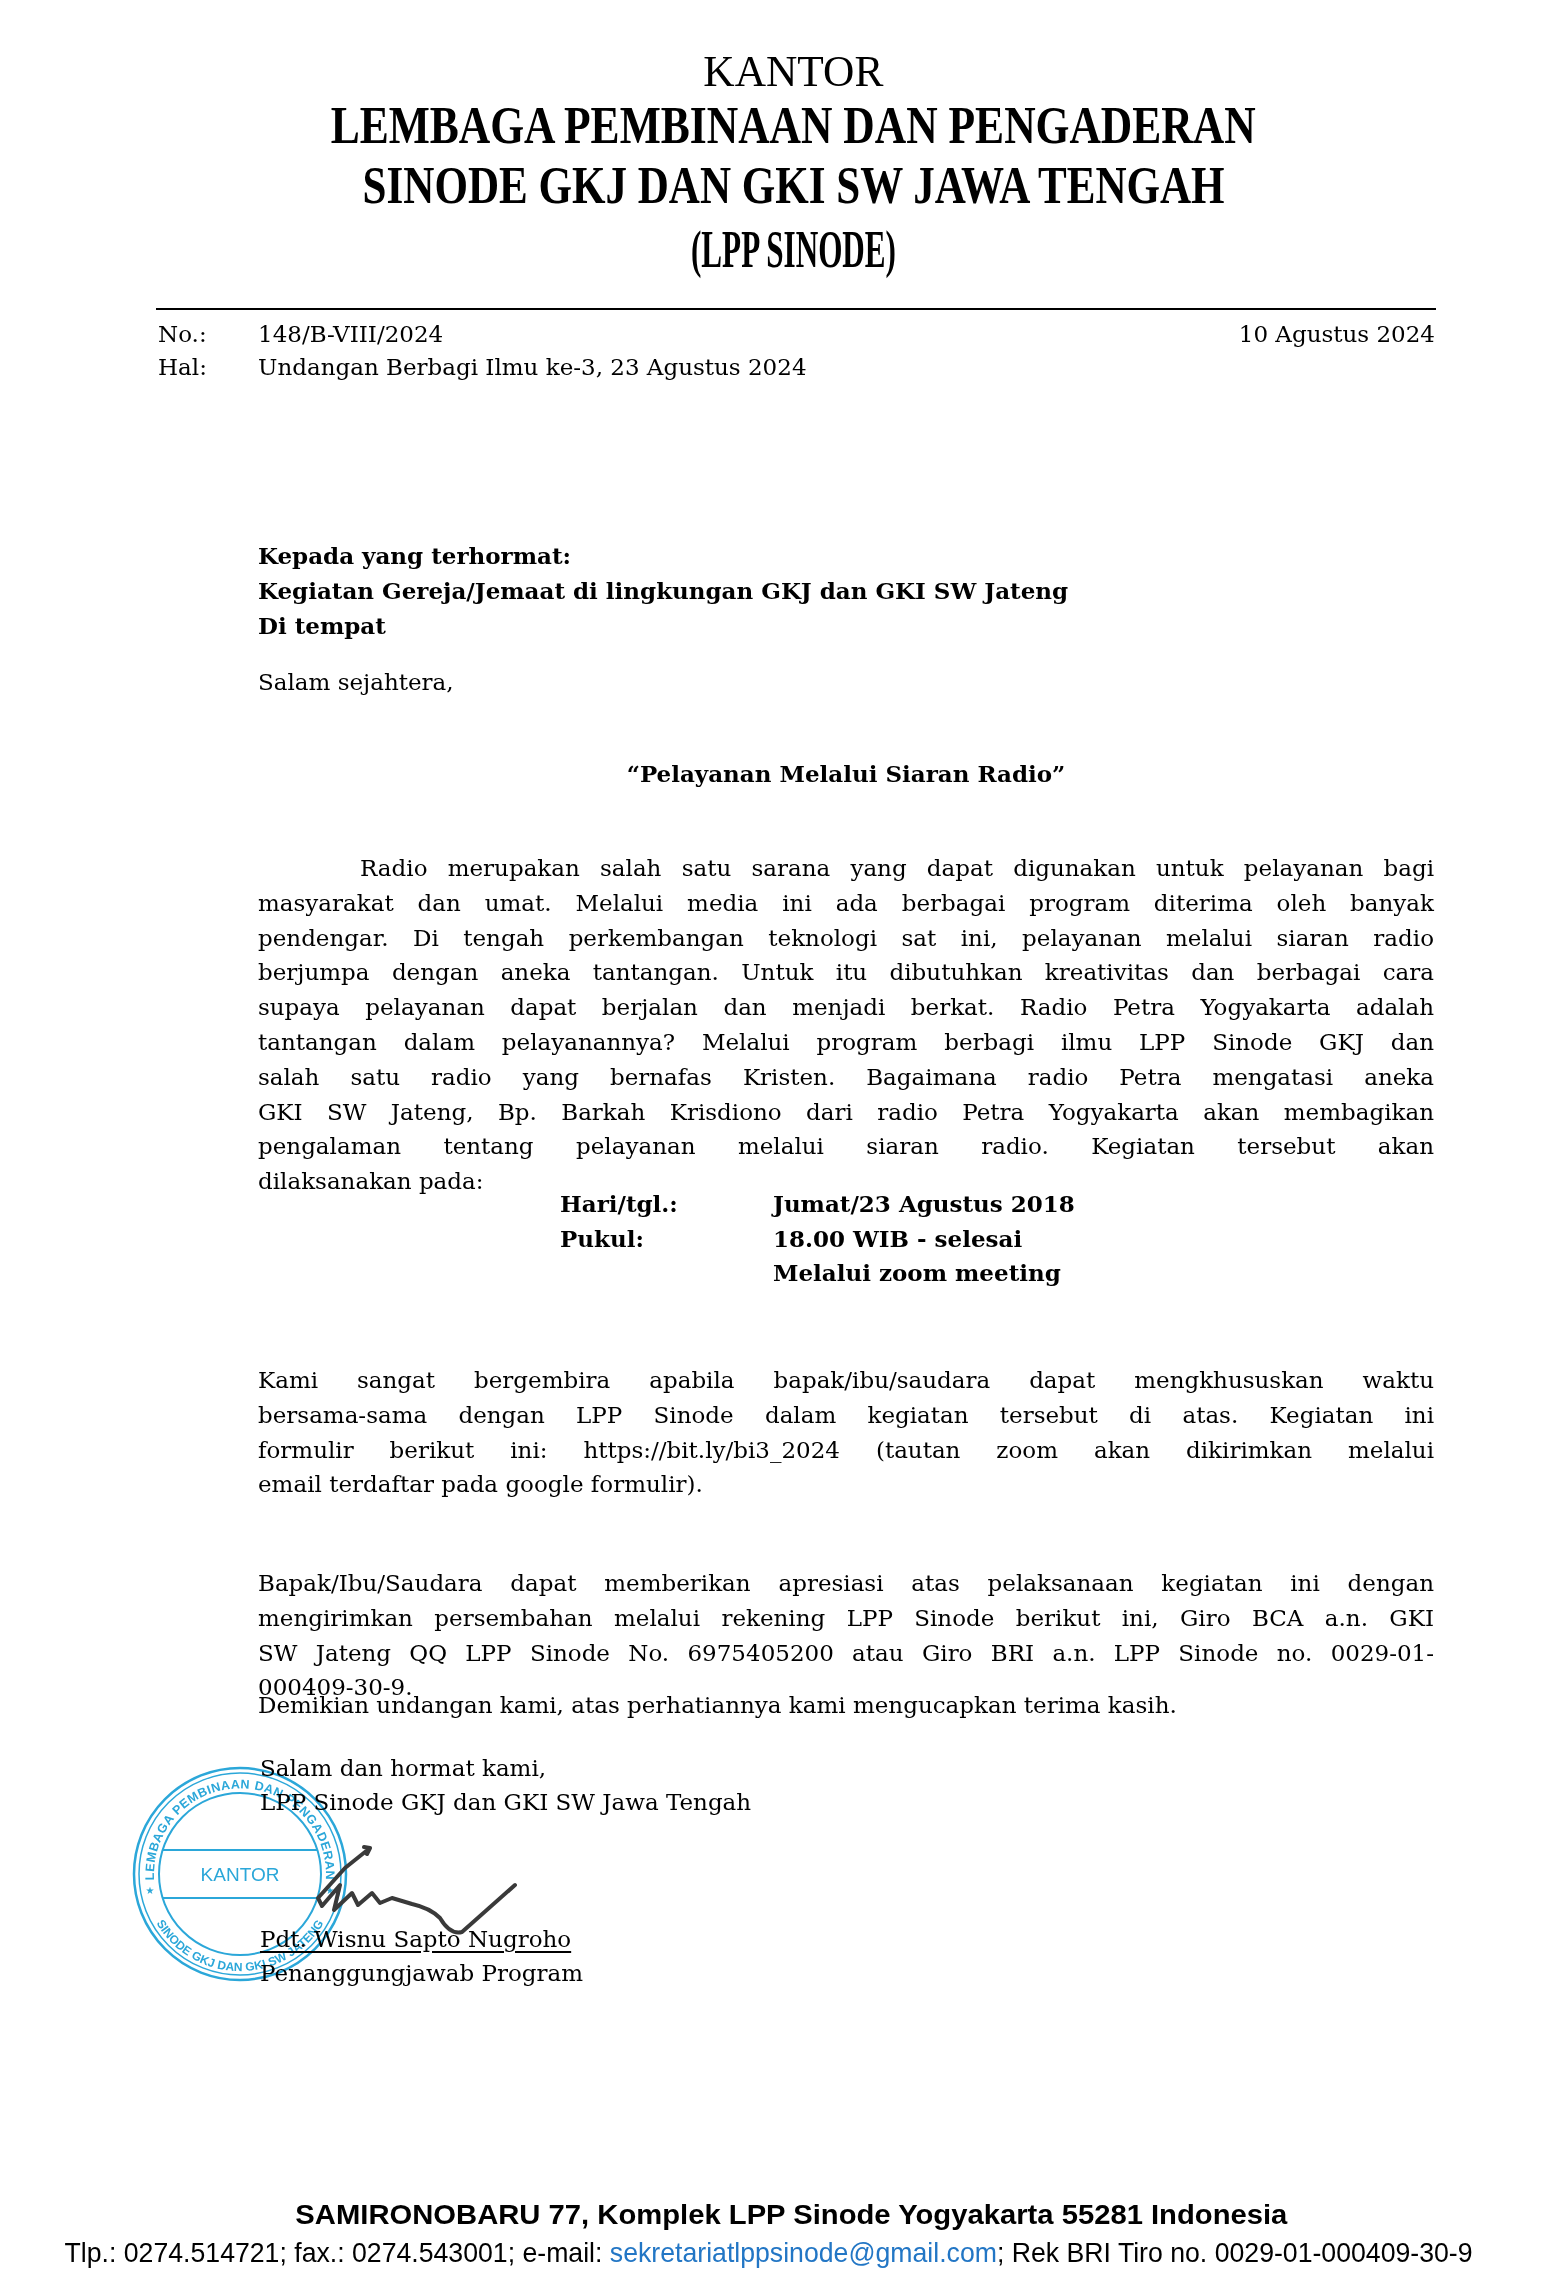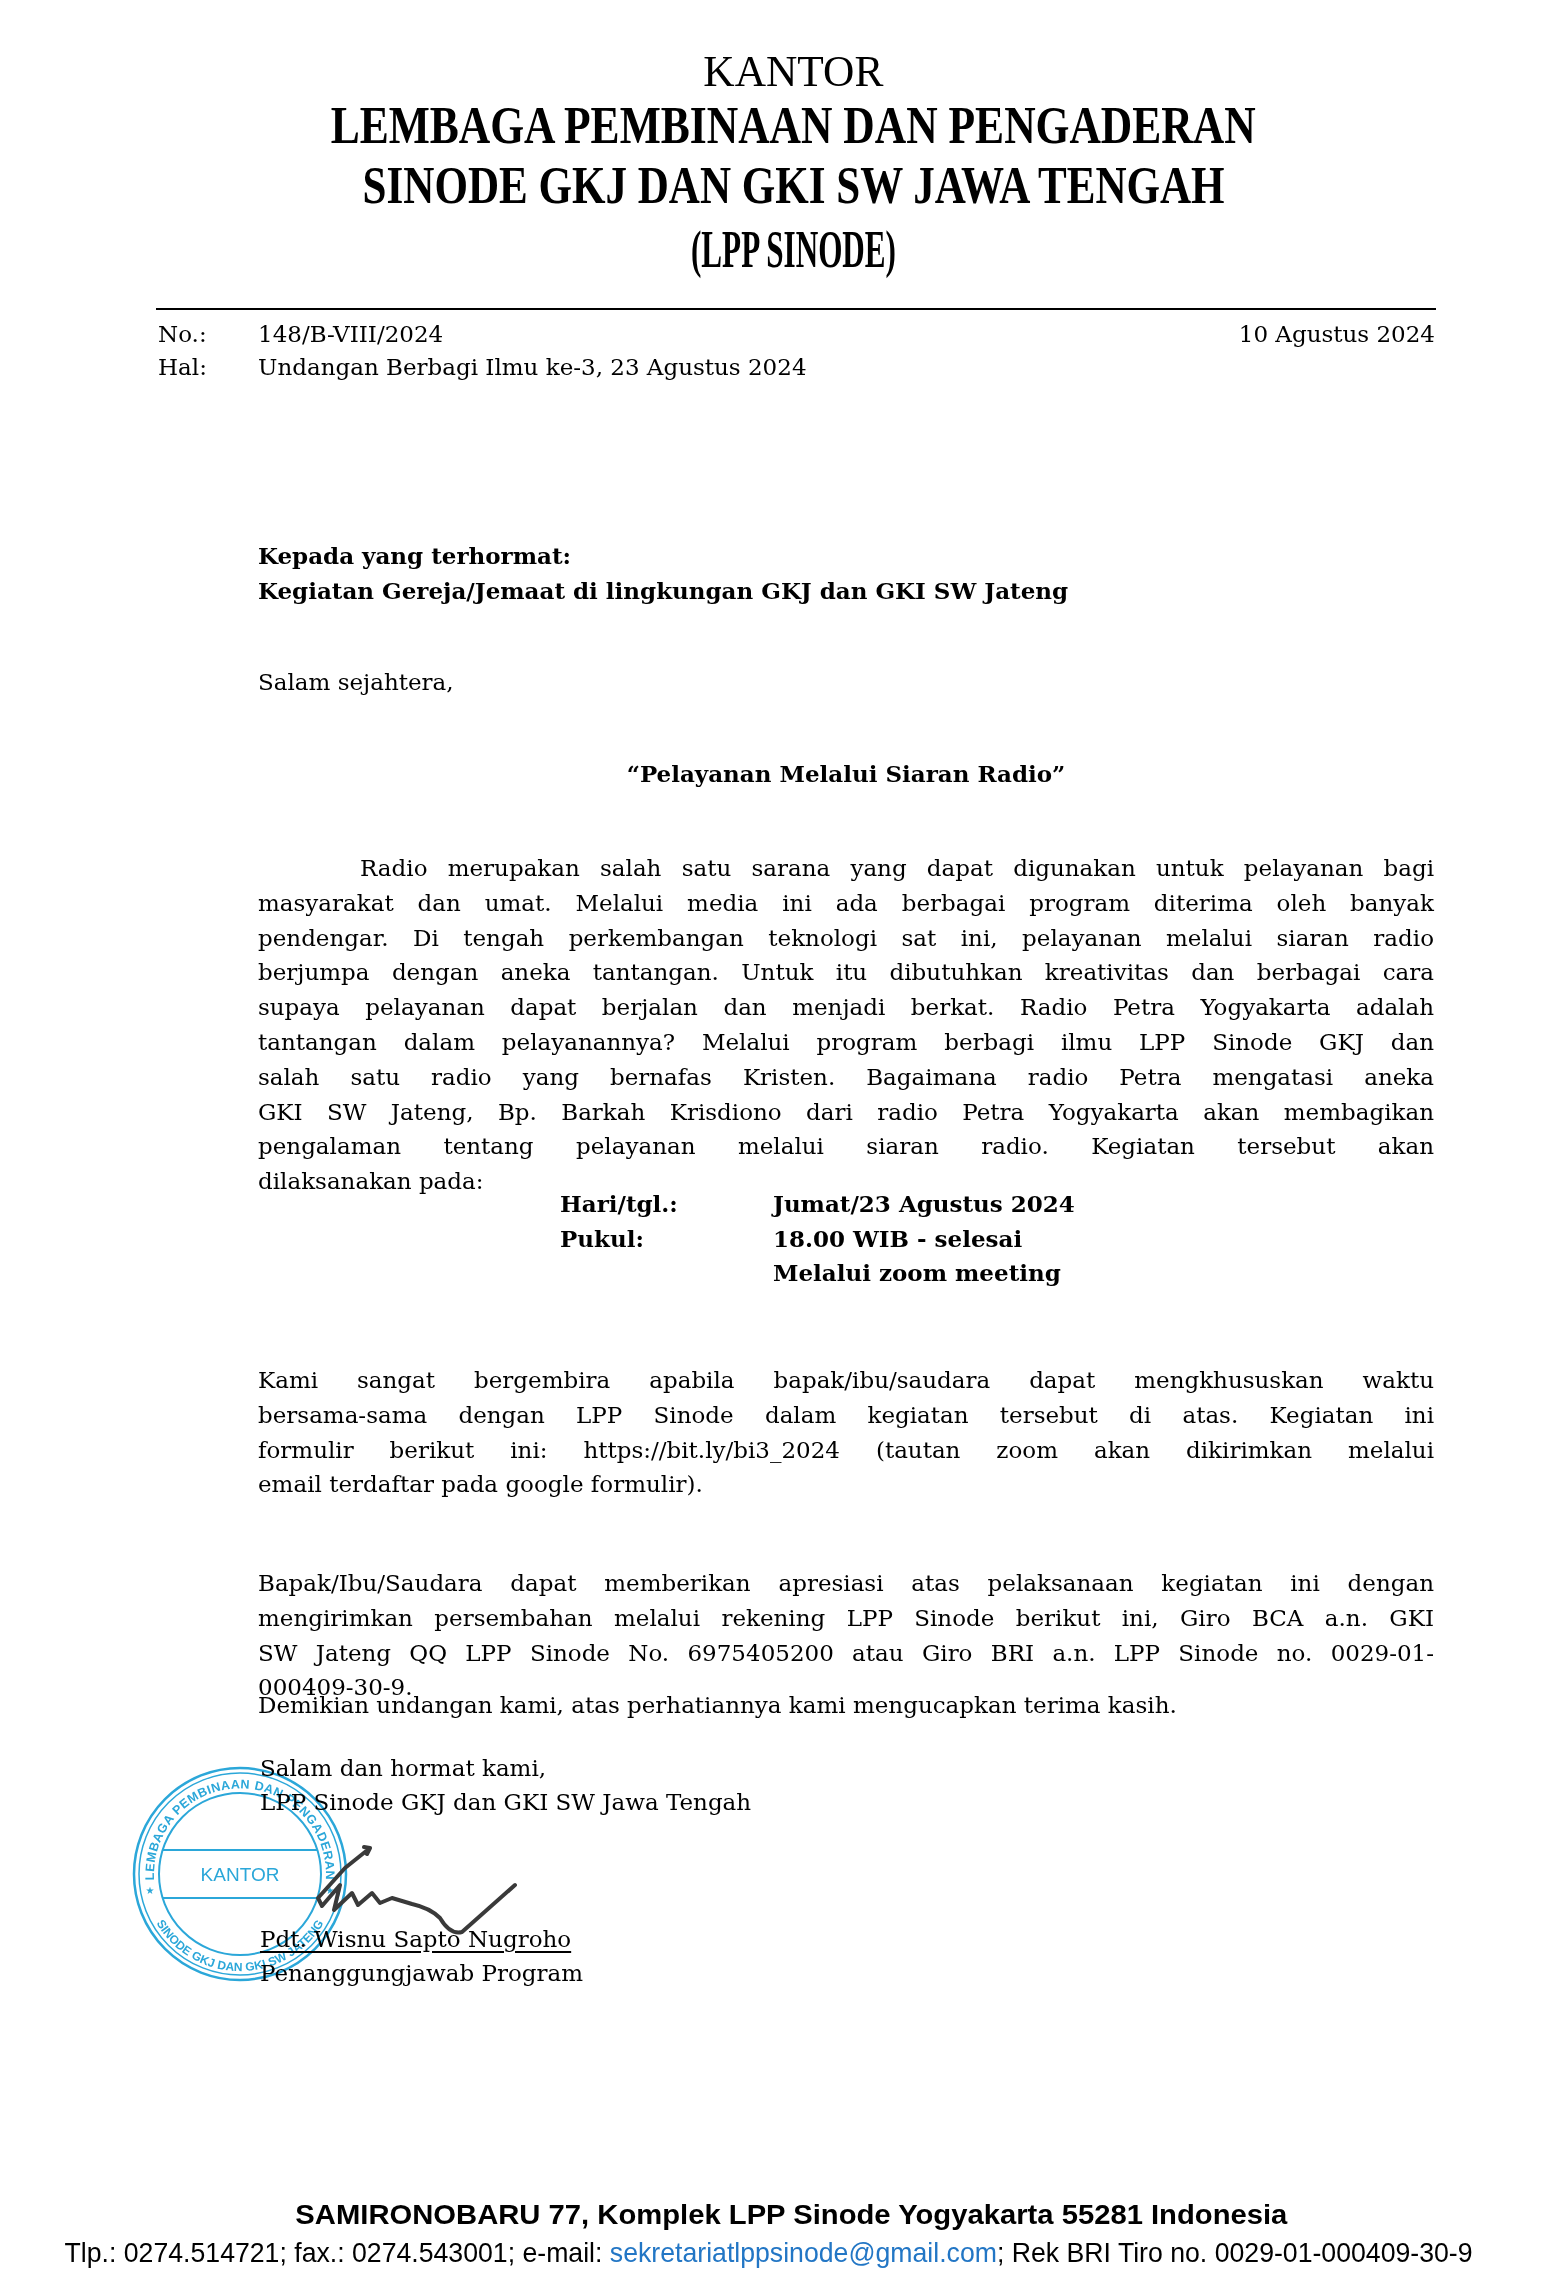--- a/index.html
+++ b/index.html
@@ -64,20 +64,21 @@
 
 <div class="txt meta-label" style="top:317px">No.:</div>
 <div class="txt meta-value" style="top:317px">148/B-VIII/2024</div>
 <div class="txt meta-date" style="top:317px">10 Agustus 2024</div>
 <div class="txt meta-label" style="top:350px">Hal:</div>
 <div class="txt meta-value" style="top:350px">Undangan Berbagi Ilmu ke-3, 23 Agustus 2024</div>
 
 <div class="block" style="top:493px">
   <div class="line l bold">Kepada yang terhormat:</div>
   <div class="line l bold">Kegiatan Gereja/Jemaat di lingkungan GKJ dan GKI SW Jateng</div>
+  <div class="line l bold">Di tempat</div>
 </div>
 
 <div class="txt abs" style="left:258px; top:665px">Salam sejahtera,</div>
 
 <div class="txt title" style="top:757px">“Pelayanan Melalui Siaran Radio”</div>
 
 <div class="block" style="top:805px">
   <div class="line j indent">Radio merupakan salah satu sarana yang dapat digunakan untuk pelayanan bagi</div>
   <div class="line j">masyarakat dan umat. Melalui media ini ada berbagai program diterima oleh banyak</div>
   <div class="line j">pendengar. Di tengah perkembangan teknologi sat ini, pelayanan melalui siaran radio</div>
@@ -85,21 +86,21 @@
   <div class="line j">supaya pelayanan dapat berjalan dan menjadi berkat. Radio Petra Yogyakarta adalah</div>
   <div class="line j">tantangan dalam pelayanannya? Melalui program berbagi ilmu LPP Sinode GKJ dan</div>
   <div class="line j">salah satu radio yang bernafas Kristen. Bagaimana radio Petra mengatasi aneka</div>
   <div class="line j">GKI SW Jateng, Bp. Barkah Krisdiono dari radio Petra Yogyakarta akan membagikan</div>
   <div class="line j">pengalaman tentang pelayanan melalui siaran radio. Kegiatan tersebut akan</div>
   <div class="line l">dilaksanakan pada:</div>
 </div>
 
 <div>
   <div class="txt sched-label" style="top:1187px">Hari/tgl.:</div>
-  <div class="txt sched-value" style="top:1187px">Jumat/23 Agustus 2024</div>
+  <div class="txt sched-value" style="top:1187px">Jumat/23 Agustus 2018</div>
   <div class="txt sched-label" style="top:1222px">Pukul:</div>
   <div class="txt sched-value" style="top:1222px">18.00 WIB - selesai</div>
   <div class="txt sched-value" style="top:1256px">Melalui zoom meeting</div>
 </div>
 
 <div class="block" style="top:1317px">
   <div class="line j">Kami sangat bergembira apabila bapak/ibu/saudara dapat mengkhususkan waktu</div>
   <div class="line j">bersama-sama dengan LPP Sinode dalam kegiatan tersebut di atas. Kegiatan ini</div>
   <div class="line j">formulir berikut ini: https://bit.ly/bi3_2024 (tautan zoom akan dikirimkan melalui</div>
   <div class="line l">email terdaftar pada google formulir).</div>

